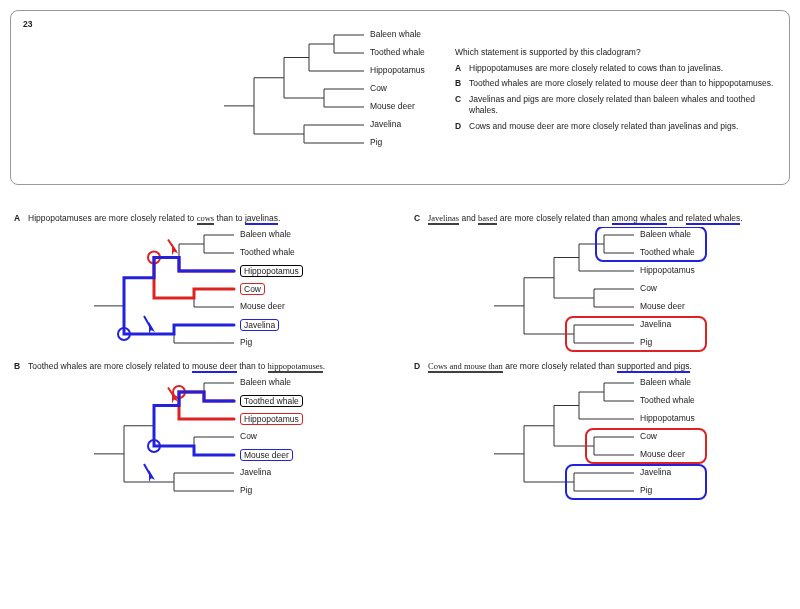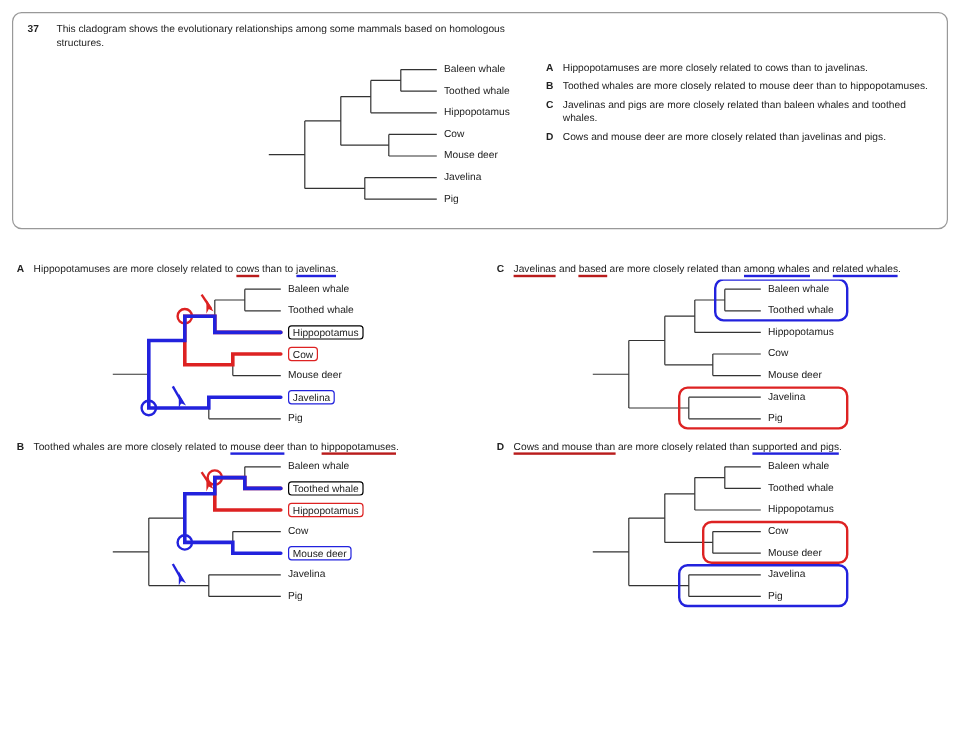--- a/index.html
+++ b/index.html
@@ -39,30 +39,29 @@
   .expl {
     display: flex;
     flex-wrap: wrap;
     gap: 0 30px;
     padding: 0 4px;
   }
   .expl-item { width: 370px; margin-bottom: 6px; }
   .expl-head { display: flex; margin-bottom: 2px; }
   .expl-head .lett { font-weight: bold; width: 14px; flex-shrink: 0; }
   .expl-head .txt { line-height: 1.4; }
-  .ul-red { border-bottom: 2px solid #b91c1c; }
+  .ul-red { border-bottom: 2px solid #404040; font-family: Liberation Serif, serif; }
   .ul-blue { border-bottom: 2px solid #22d; }
   .cladogram { position: relative; }
 </style>
 </head>
 <body>
 
 <div class="qbox">
-  <div class="qnum">37</div>
-  <div class="qtext">This cladogram shows the evolutionary relationships among some mammals based on homologous structures.</div>
+  <div class="qnum">23</div>
   <div class="clad-wrap" id="clad-q">
       <div class="cladogram" style="width:240px;height:128px;margin-left:70px;"><svg width="240" height="128">
           <line x1="120" y1="8" x2="150" y2="8" stroke="#333" stroke-width="1"></line>
           <line x1="120" y1="26" x2="150" y2="26" stroke="#333" stroke-width="1"></line>
           <line x1="120" y1="8" x2="120" y2="26" stroke="#333" stroke-width="1"></line>
           <line x1="95" y1="17" x2="120" y2="17" stroke="#333" stroke-width="1"></line>
           <line x1="95" y1="44" x2="150" y2="44" stroke="#333" stroke-width="1"></line>
           <line x1="95" y1="17" x2="95" y2="44" stroke="#333" stroke-width="1"></line>
           <line x1="70" y1="30.5" x2="95" y2="30.5" stroke="#333" stroke-width="1"></line>
           <line x1="110" y1="62" x2="150" y2="62" stroke="#333" stroke-width="1"></line>
@@ -81,20 +80,21 @@
           <div class="lbl" style="left:156px;top:2px;">Baleen whale</div>
           <div class="lbl" style="left:156px;top:20px;">Toothed whale</div>
           <div class="lbl" style="left:156px;top:38px;">Hippopotamus</div>
           <div class="lbl" style="left:156px;top:56px;">Cow</div>
           <div class="lbl" style="left:156px;top:74px;">Mouse deer</div>
           <div class="lbl" style="left:156px;top:92px;">Javelina</div>
           <div class="lbl" style="left:156px;top:110px;">Pig</div>
         </div></div>
     </div>
   <div class="rightcol">
+    <div style="margin-bottom:6px;">Which statement is supported by this cladogram?</div>
     <div id="opts">
         <div class="opt">
           <div class="lett">A</div>
           <div>Hippopotamuses are more closely related to cows than to javelinas.</div>
         </div>
         <div class="opt">
           <div class="lett">B</div>
           <div>Toothed whales are more closely related to mouse deer than to hippopotamuses.</div>
         </div>
         <div class="opt">

